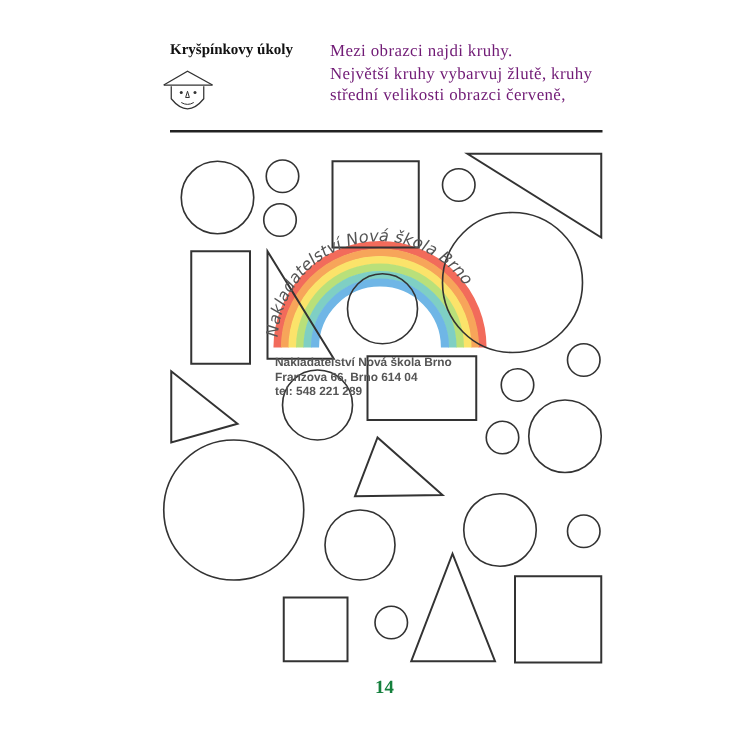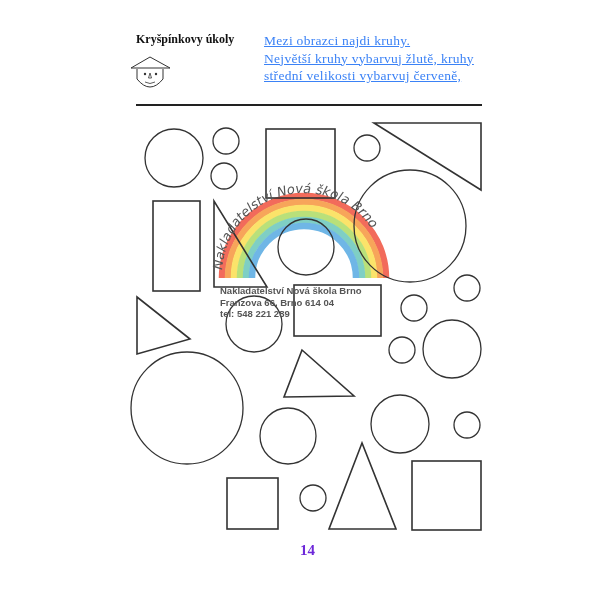--- a/index.html
+++ b/index.html
@@ -1,35 +1,35 @@
 <!DOCTYPE html>
 <html><head>
 <meta charset="utf-8">
 <style>
   html, body { margin:0; padding:0; background:#fff; }
   body { width:600px; height:600px; position:relative; overflow:hidden; font-family:"Liberation Serif", serif; }
   .header { position:absolute; left:136px; top:32px; width:346px; height:68px; }
   .title { position:absolute; left:0; top:0; font-weight:bold; font-size:12px; color:#111; }
-  .instr { position:absolute; left:128px; top:0; font-size:13.5px; line-height:17.5px; color:#3b82f6; letter-spacing:0.3px;text-decoration:underline; }
+  .instr { position:absolute; left:128px; top:0; font-size:13.5px; line-height:17.5px; color:#701a75; letter-spacing:0.3px; }
   .instr div { white-space:nowrap; }
   .rule { position:absolute; left:136px; top:104px; width:346px; height:2px; background:#222; }
   .face { position:absolute; left:130px; top:55px; }
   svg.canvas { position:absolute; left:0; top:0; }
   .pub { position:absolute; left:220px; top:285px; font-family:"Liberation Sans", sans-serif; font-size:9.5px; font-weight:bold; color:#555; line-height:11.5px; }
-  .pagenum { position:absolute; left:300px; top:542px; font-weight:bold; font-size:15px; color:#6d28d9; }
+  .pagenum { position:absolute; left:300px; top:542px; font-weight:bold; font-size:15px; color:#15803d; }
 </style>
 </head>
 <body>
 
 <div class="header">
   <div class="title">Kryšpínkovy úkoly</div>
   <div class="instr">
     <div>Mezi obrazci najdi kruhy.</div>
     <div>Největší kruhy vybarvuj žlutě, kruhy</div>
-    <div>střední velikosti vybarvuj červeně,</div>
+    <div>střední velikosti obrazci červeně,</div>
   </div>
 </div>
 
 <svg class="face" width="50" height="40">
   <polyline points="1,13 20,2 40,13" fill="none" stroke="#333" stroke-width="1"></polyline>
   <line x1="1" y1="13" x2="40" y2="13" stroke="#333" stroke-width="1"></line>
   <path d="M7,14 L7,24 Q20,40 33,24 L33,14" fill="none" stroke="#333" stroke-width="1"></path>
   <circle cx="15" cy="19" r="1.2" fill="#333"></circle>
   <circle cx="26" cy="19" r="1.2" fill="#333"></circle>
   <path d="M20,18 L18.5,23 L21.5,23 Z" fill="none" stroke="#333" stroke-width="0.8"></path>

